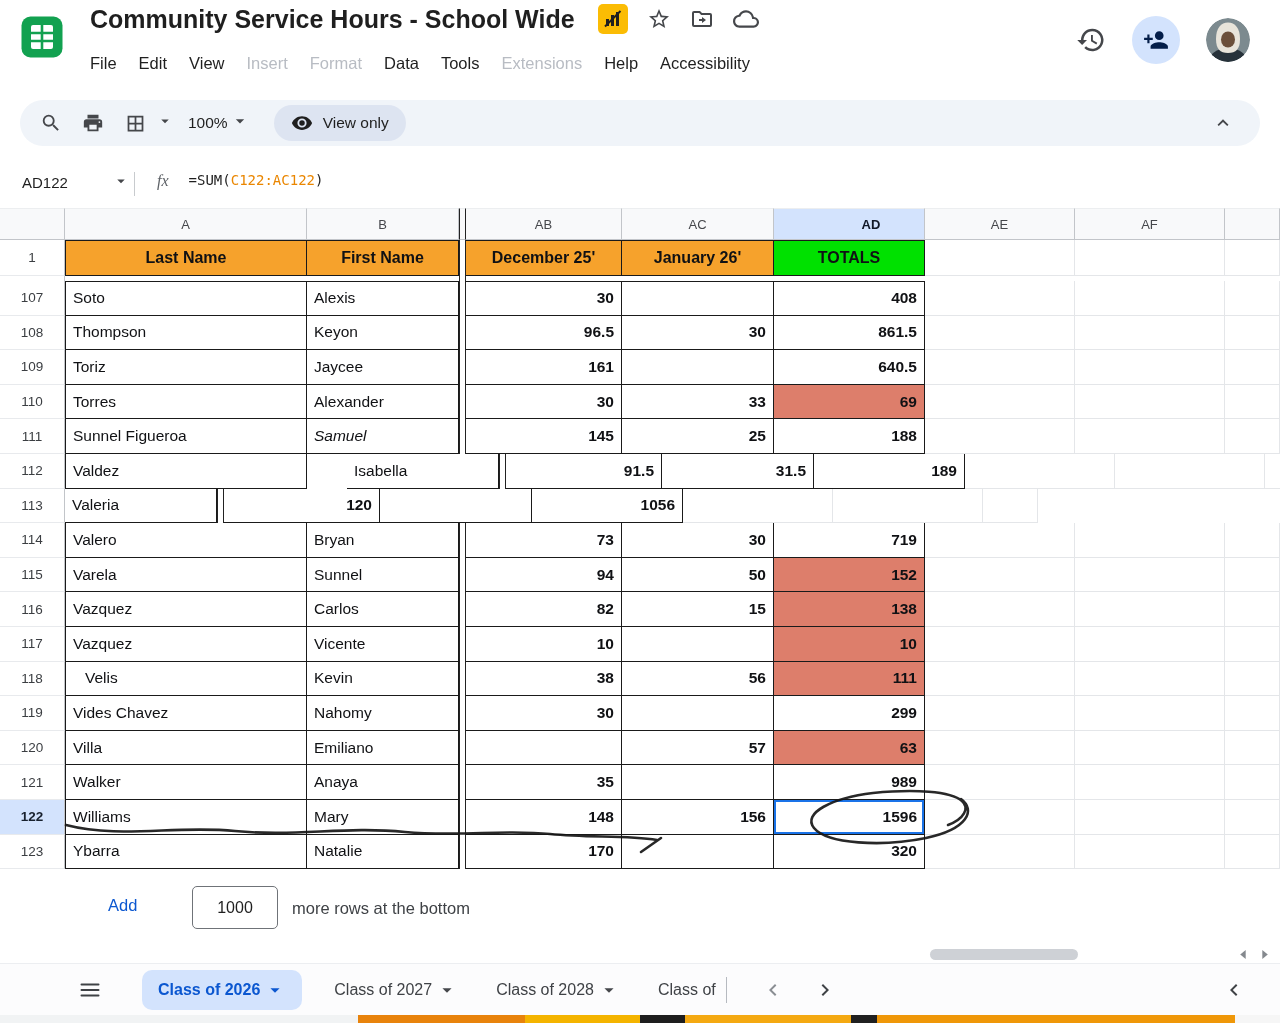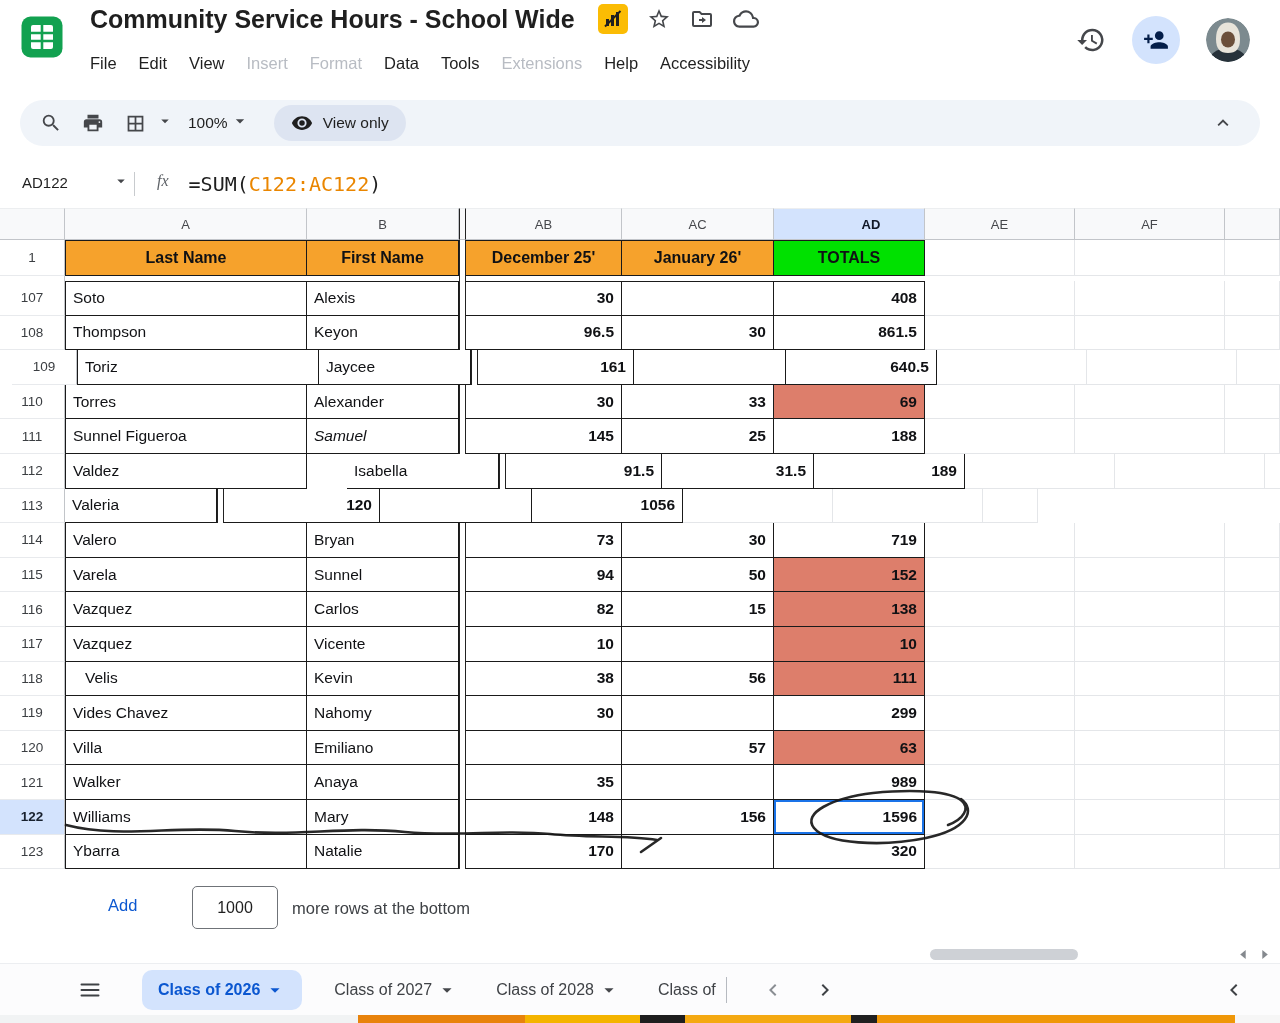--- a/index.html
+++ b/index.html
@@ -27,21 +27,21 @@
   .tb-combo{display:flex;align-items:center;}
   .zoom{display:flex;align-items:center;gap:2px;font-size:15.5px;padding:0 8px 0 14px;}
   .chip{display:flex;align-items:center;gap:10px;height:36px;padding:0 17px;border-radius:18px;background:#dde4f1;margin-left:16px;font-size:15.5px;font-weight:500;color:#1f1f1f;}
   .tb-collapse{position:absolute;right:16px;top:2px;width:42px;height:42px;display:flex;align-items:center;justify-content:center;}
 
   
   .formula-bar{position:absolute;top:172px;left:0;width:1280px;height:50px;background:#fff;display:flex;align-items:flex-start;border-bottom:3px solid #4c1d95;}
   .name-box{display:flex;align-items:center;justify-content:space-between;width:134px;padding:0 4px 0 22px;font-size:15px;color:#1f1f1f;}
   .fb-divider{width:1px;height:24px;background:#c8cbce;}
   .fx{font-family:"Liberation Serif","DejaVu Serif",serif;font-style:italic;font-size:16px;color:#5f6368;margin:0 20px 0 22px;}
-  .formula{font-family:"DejaVu Sans Mono","Liberation Mono",monospace;font-size:20px;color:#1f1f1f;}
+  .formula{font-family:"DejaVu Sans Mono","Liberation Mono",monospace;font-size:14px;color:#1f1f1f;}
   .formula .range{color:var(--range-orange,#ea8600);}
 
   
   #sheet-grid{position:absolute;top:208px;left:0;width:1280px;}
   .grow{display:flex;}
   .gcell{flex:none;display:flex;align-items:center;overflow:hidden;white-space:nowrap;}
   .ch{justify-content:center;background:#f8f9fa;border-right:1px solid #c2c5c9;border-bottom:1px solid #c2c5c9;border-top:1px solid #eceef0;font-size:13px;color:#45474b;cursor:pointer;}
   .ch-sel{background:#d3e3fd;font-weight:700;color:#111827;padding-left:44px;}
   .hid-h{background:#f8f9fa;border-left:1px solid #222;border-right:1px solid #222;border-bottom:1px solid #c2c5c9;border-top:1px solid #eceef0;}
   .hid{background:#fff;border-left:1px solid #222;border-right:1px solid #222;}
@@ -269,21 +269,21 @@
         <div class="gcell tcell dcell txt" style="width: 152px;">Keyon</div>
         <div class="gcell hid" style="width: 7px;"></div>
         <div class="gcell tcell dcell num" style="width: 156px;">96.5</div>
         <div class="gcell tcell dcell num" style="width: 152px;">30</div>
         <div class="gcell tcell dcell num" style="width: 151px;">861.5</div>
         <div class="gcell ecell" style="width: 150px;"></div>
         <div class="gcell ecell" style="width: 150px;"></div>
         <div class="gcell ecell" style="width: 55px;"></div>
       </div>
       <div class="grow" style="height: 34.6px;">
-        <div class="gcell gut" style="width: 65px; margin-left: 12px;">109</div>
+        <div class="gcell gut" style="width: 65px;">109</div>
         <div class="gcell tcell dcell txt first" style="width: 242px;">Toriz</div>
         <div class="gcell tcell dcell txt" style="width: 152px;">Jaycee</div>
         <div class="gcell hid" style="width: 7px;"></div>
         <div class="gcell tcell dcell num" style="width: 156px;">161</div>
         <div class="gcell tcell dcell num" style="width: 152px;"></div>
         <div class="gcell tcell dcell num" style="width: 151px;">640.5</div>
         <div class="gcell ecell" style="width: 150px;"></div>
         <div class="gcell ecell" style="width: 150px;"></div>
         <div class="gcell ecell" style="width: 55px;"></div>
       </div>

